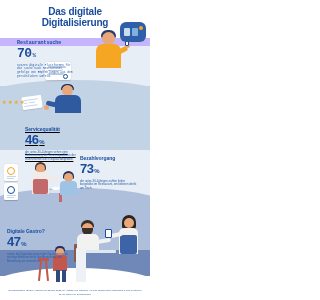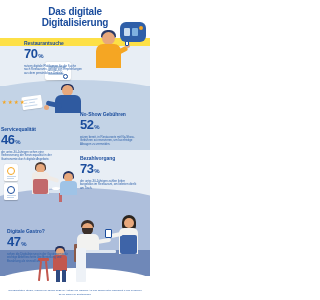--- a/index.html
+++ b/index.html
@@ -6,21 +6,21 @@
   html,body { width:150px; height:300px; }
   body {
     font-family:"Liberation Sans", sans-serif;
     background:#ffffff;
     position:relative;
     overflow:hidden;
   }
   #infographic {
     position:absolute; inset:0;
     width:150px; height:300px;
-    background:#fde047;
+    background:#c4b5fd;
     overflow:hidden;
   }
 
   
   .band { position:absolute; left:0; width:150px; }
   .band-top      { top:0;   height:38px; background:#ffffff; }
   .band-curve1   { top:30px; height:22px; background:#e8eef5;
                    border-radius:100% 100% 0 0 / 100% 100% 0 0; }
   .band-mid      { top:46px; height:104px; background:#e8eef5; }
   .band-blue     { top:86px; height:66px; background:#c3d3e6; }
@@ -53,23 +53,23 @@
     color:#1a4c9c; font-weight:bold; font-size:13px; line-height:13px;
     letter-spacing:-0.6px; display:flex; align-items:baseline; gap:1px;
   }
   .stat .big .pct { font-size:6px; letter-spacing:0; }
   .stat .desc {
     color:#2c5fa8; font-size:2.9px; line-height:3.7px; margin-top:1.5px;
     max-width:58px;
   }
   .stat .desc.wide { max-width:62px; }
 
-  .s1 { top:40px;  left:24px; }
+  .s1 { top:40px;  left:17px;font-family:Liberation Mono, monospace; }
   .s2 { top:63px;  left:80px; }
-  .s3 { top:126px; left:1px; }
+  .s3 { top:126px; left:25px;text-decoration:underline; }
   .s4 { top:111px; left:80px; }
   .s5 { top:155px; left:80px; }
   .s6 { top:228px; left:7px; }
 
   
   .ill { position:absolute; }
 
   
   .p1 { top:26px; left:88px; width:44px; height:42px; }
   .p1 .head { position:absolute; top:6px; left:14px; width:13px; height:13px;
@@ -353,28 +353,20 @@
 
   <div class="stat s3">
     <div class="label">Servicequalität</div>
     <div class="big">
       <span>46</span>
       <span class="pct">%</span>
     </div>
     <div class="desc">der unter-30-Jährigen sehen eine Verbesserung der Servicequalität in der Gastronomie durch digitale Angebote.</div>
   </div>
 
-  <div class="stat s4">
-    <div class="label">No-Show Gebühren</div>
-    <div class="big">
-      <span>52</span>
-      <span class="pct">%</span>
-    </div>
-    <div class="desc">wären bereit, in Restaurants mit No-Show-Gebühren zu reservieren, um kurzfristige Absagen zu vermeiden.</div>
-  </div>
 
   <div class="stat s5">
     <div class="label">Bezahlvorgang</div>
     <div class="big">
       <span>73</span>
       <span class="pct">%</span>
     </div>
     <div class="desc">der unter-30-Jährigen zahlen lieber bargeldlos im Restaurant, am liebsten direkt am Tisch.</div>
   </div>
 

